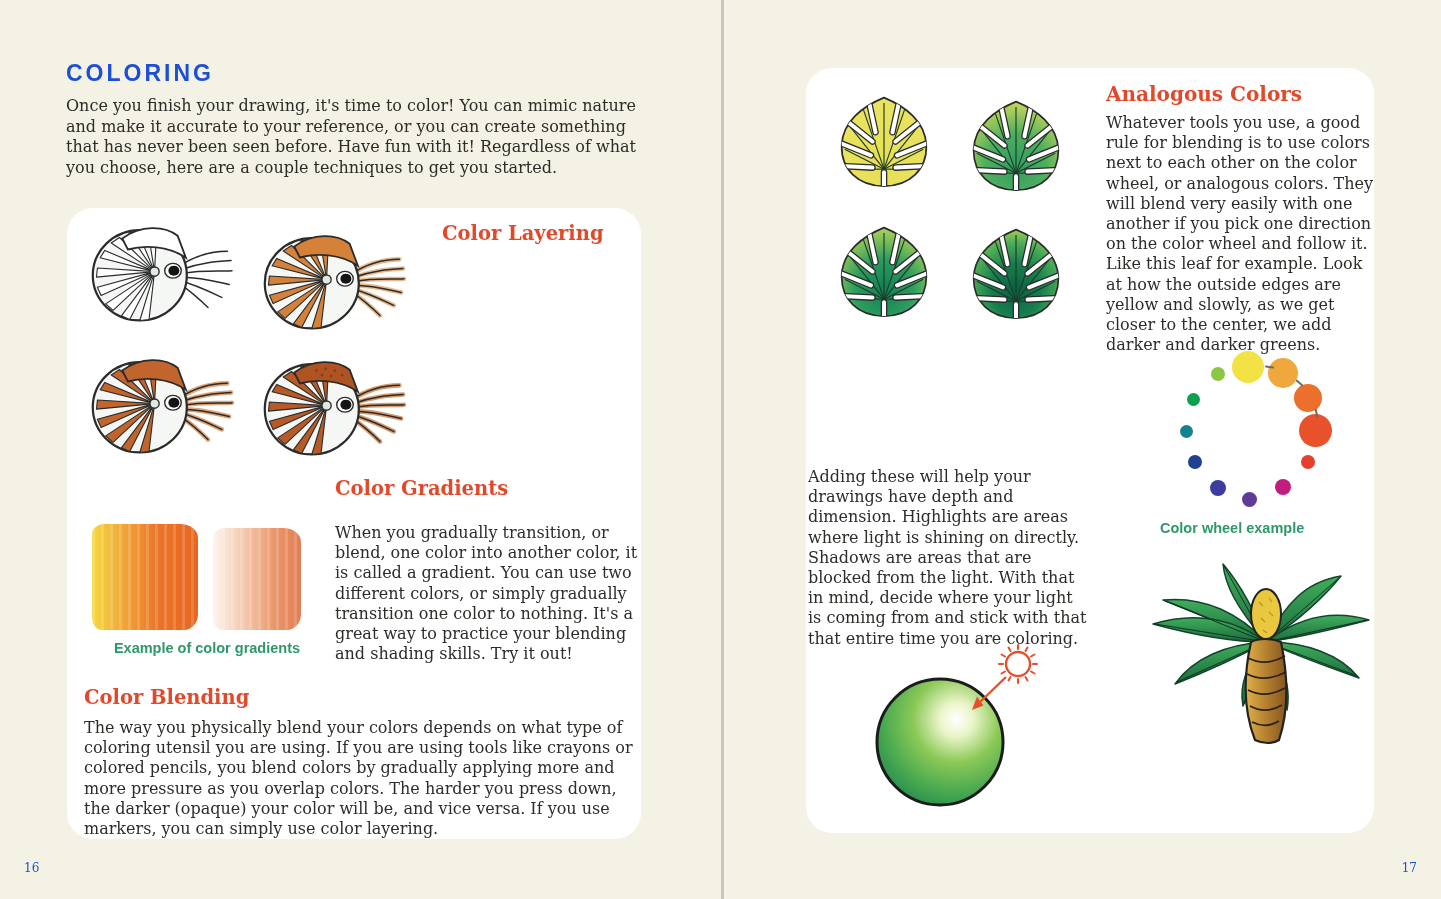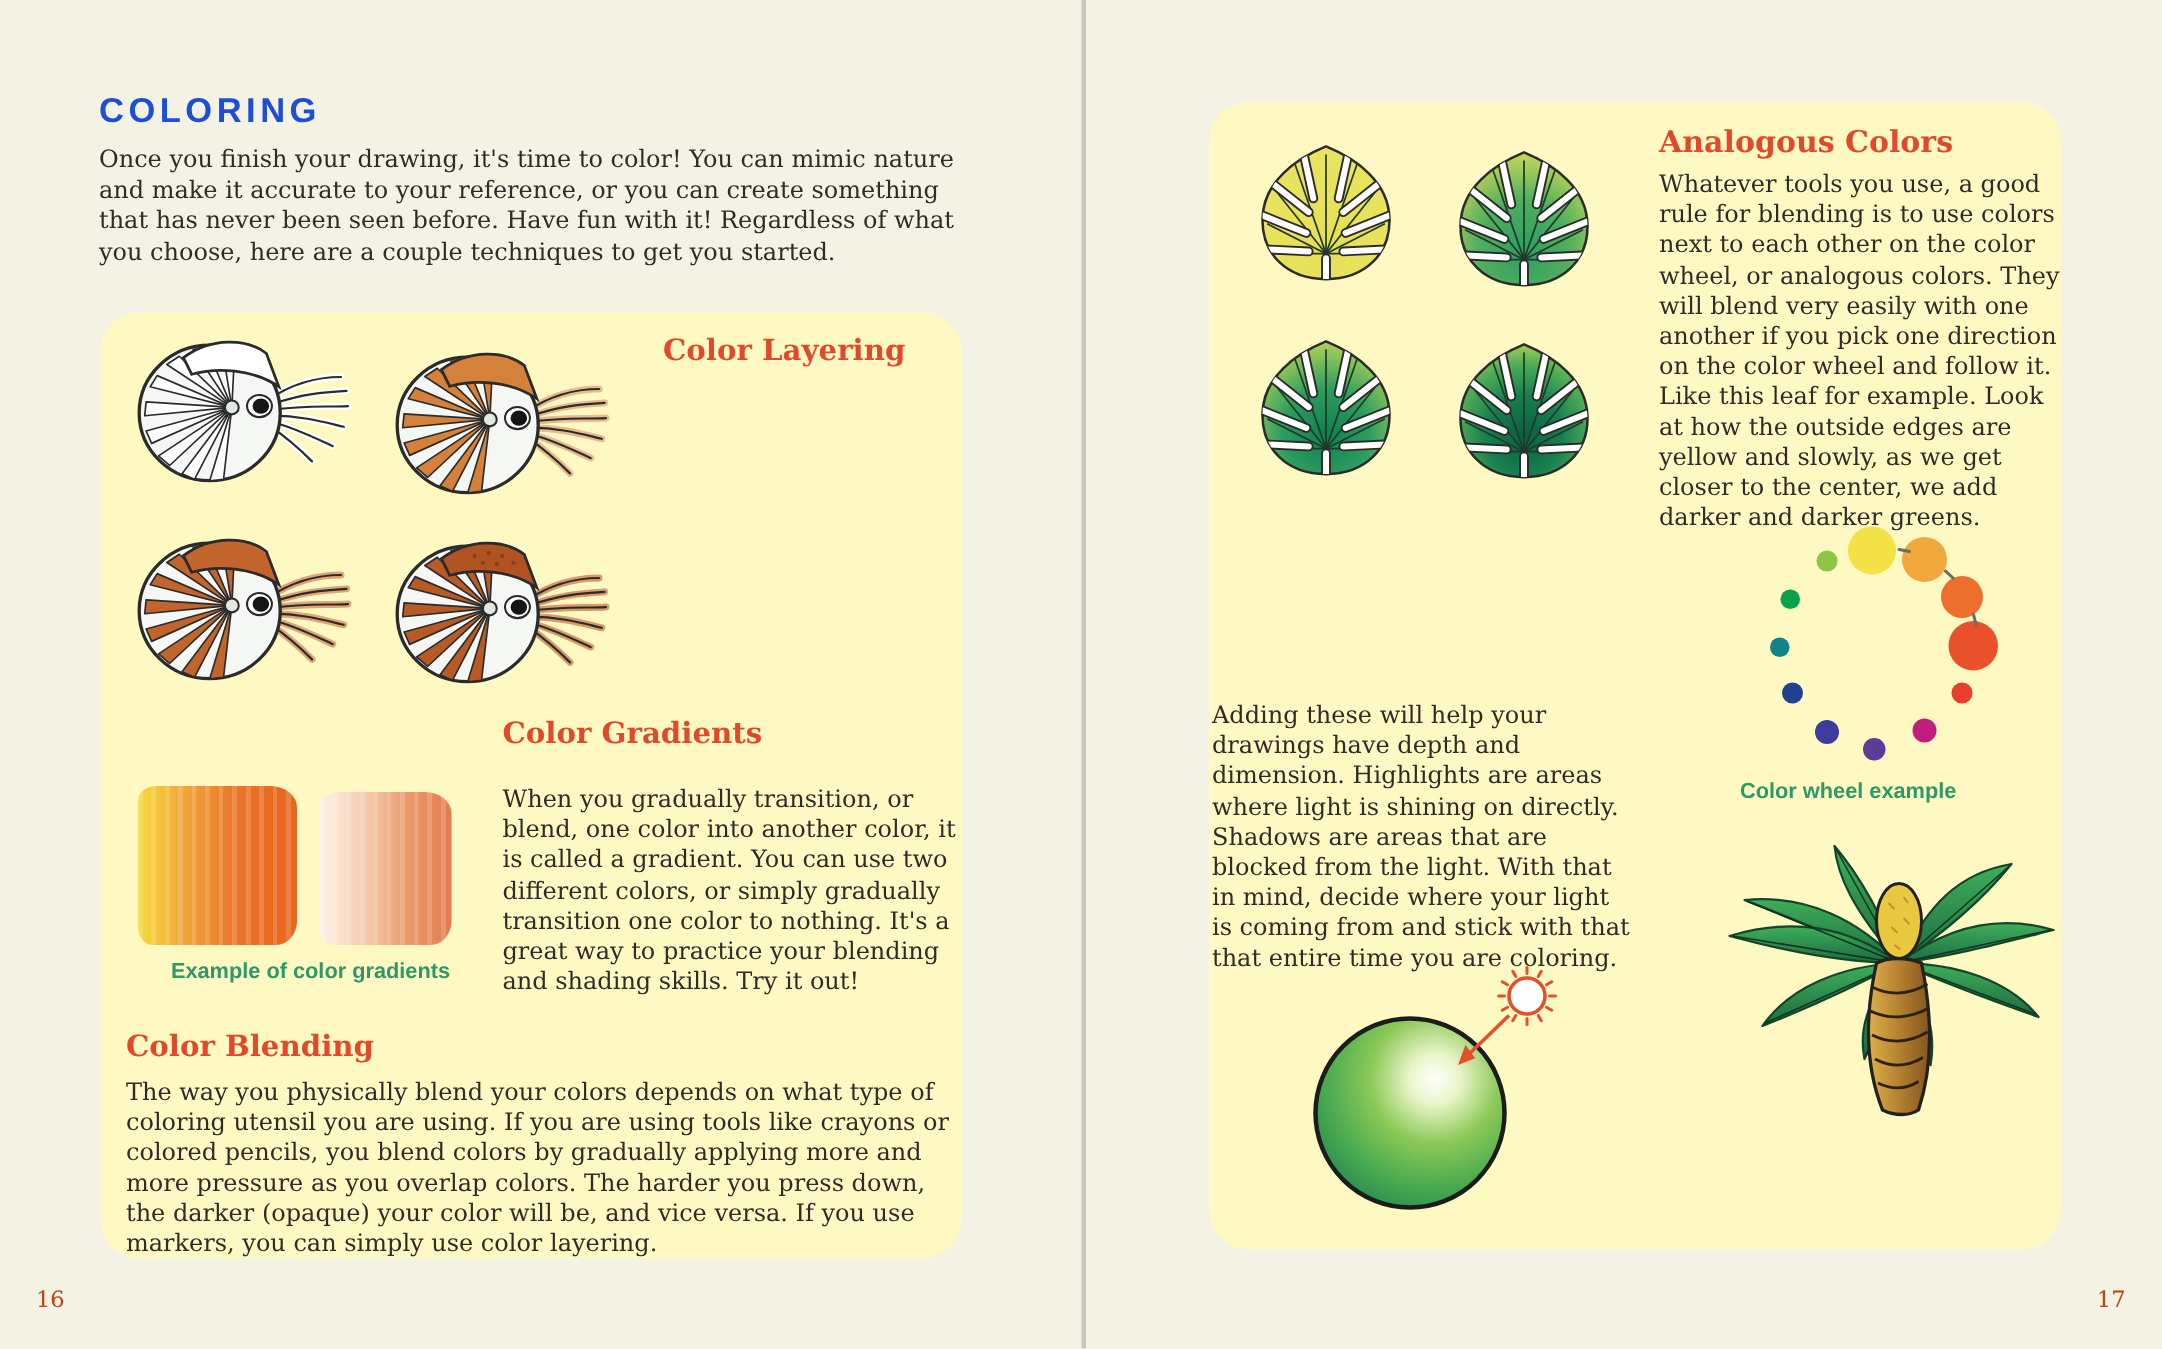--- a/index.html
+++ b/index.html
@@ -2,29 +2,29 @@
 <html><head>
 <meta charset="utf-8">
 <style>
   html,body{margin:0;padding:0;}
   body{width:1441px;height:899px;background:#f4f2e5;font-family:"DejaVu Serif",serif;color:#2d2c28;position:relative;overflow:hidden;}
   .spread{position:absolute;inset:0;}
   .divider{position:absolute;left:721px;top:0;width:3px;height:899px;background:#c7c7c0;}
   .page{position:absolute;top:0;height:899px;}
   .page-left{left:0;width:720px;}
   .page-right{left:724px;width:717px;}
-  .card{position:absolute;background:#fef9c3;border-radius:26px;}
+  .card{position:absolute;background:#ffffff;border-radius:26px;}
   .card-left{left:67px;top:208px;width:574px;height:631px;}
   .card-right{left:82px;top:68px;width:568px;height:765px;}
   .page-title{position:absolute;left:66px;top:60px;font-family:"Liberation Sans",sans-serif;font-weight:bold;font-size:23px;letter-spacing:3px;color:#1d4ed8;}
   .intro{position:absolute;left:66px;top:96px;width:578px;font-size:16px;line-height:20.5px;}
   .h-red{position:absolute;font-weight:bold;font-size:19.5px;color:#e2492a;font-family:"DejaVu Serif",serif;}
   .para{position:absolute;font-size:16px;line-height:20.2px;}
   .caption-green{font-family:"Liberation Sans",sans-serif;font-weight:bold;color:#2f9868;}
-  .pagenum{position:absolute;bottom:24px;font-size:15px;color:#c2410c;}
+  .pagenum{position:absolute;bottom:24px;font-size:12px;color:#1d4ed8;}
   .pagenum-left{left:24px;}
   .pagenum-right{right:24px;}
   
   .nautilus{position:absolute;width:152px;height:106px;}
   .n1{--stripe:#ffffff;--hood:#ffffff;--tent:#ffffff;--dots:none;}
   .n2{--stripe:#d5813a;--hood:#d5813a;--tent:#e9ba8e;--dots:none;}
   .n3{--stripe:#c2652c;--hood:#c2652c;--tent:#e0a577;--dots:none;}
   .n4{--stripe:#b85a26;--hood:#b05322;--tent:#d89a6b;--dots:#8a3d16;}
   
   .leaf{position:absolute;width:100px;height:118px;}

